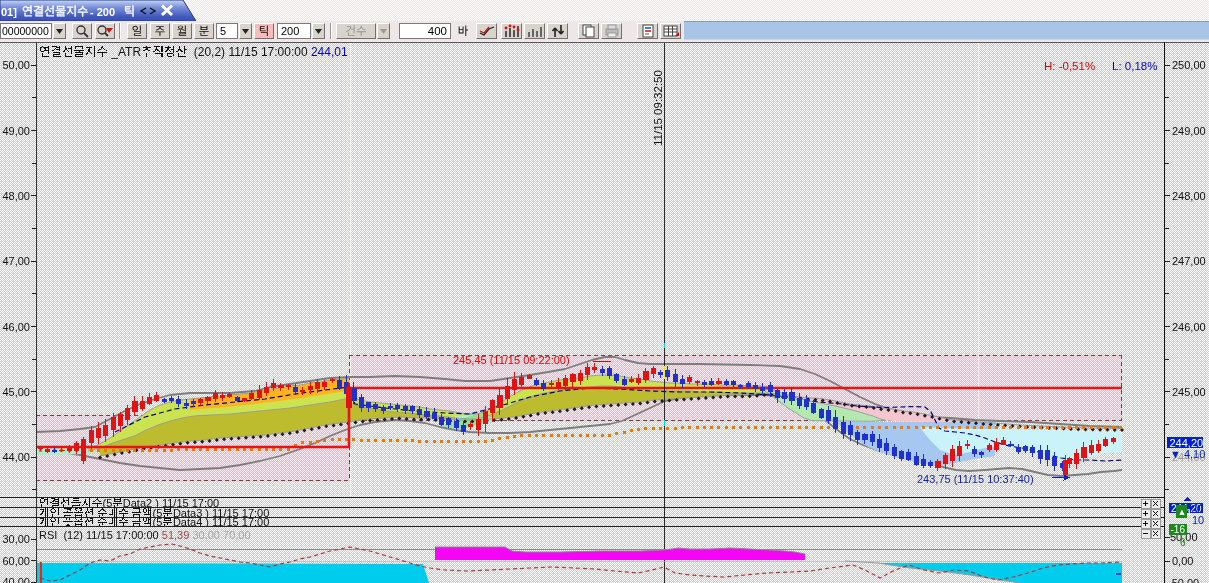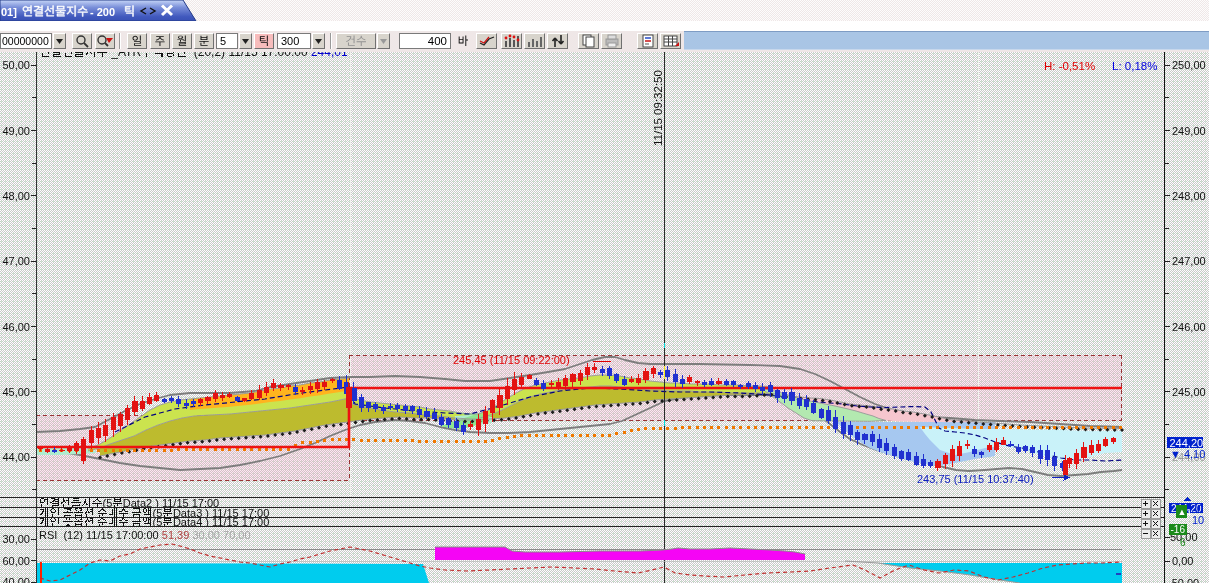--- a/index.html
+++ b/index.html
@@ -687,21 +687,21 @@
 <text x="90" y="15.5" font-size="11" font-weight="bold" fill="#fff" font-family="Liberation Sans"> - 200</text>
 <g transform="translate(124,15.5)">
       <path d="M2.244 -2.7840000000000003V-1.968H8.496V0.936H9.492V-2.7840000000000003ZM8.496 -9.924V-3.3120000000000003H9.492V-9.924ZM1.224 -9.18V-3.924H2.1C4.476 -3.924 5.796 -3.972 7.368 -4.236L7.26 -5.04C5.76 -4.776 4.488 -4.728 2.22 -4.728V-6.192H6.0840000000000005V-6.984H2.22V-8.364H6.384V-9.18Z" fill="#fff" stroke="#fff" stroke-width="0.5"></path>
     </g>
 <g stroke="#111" stroke-width="1.4" fill="none">
       <path d="M146 8 L141 11 L146 14"></path>
       <path d="M150 8 L155 11 L150 14"></path>
     </g>
 <path d="M162 5.5 L172 15 M172 5.5 L162 15" stroke="#fff" stroke-width="3"></path>
 </svg>
-<div style="position:absolute;top:31px;left:0;width:1209px;height:21px;background:#efe7e7">
+<div style="position:absolute;top:21px;left:0;width:1209px;height:21px;background:#efe7e7">
     <div style="position:absolute;left:0;top:2px;width:52px;height:16px;background:#fff;border:1px solid #7a7a7a;font-family:&quot;Liberation Sans&quot;,sans-serif;font-size:10.5px;line-height:15px;padding-left:1px;white-space:nowrap;overflow:hidden">00000000</div>
     <div style="position:absolute;left:53px;top:2px;width:13px;height:16px;background:#d8d4cc;border-top:1px solid #fff;border-left:1px solid #fff;border-right:1px solid #707070;border-bottom:1px solid #707070;font-family:&quot;Liberation Sans&quot;,sans-serif;font-size:11px;text-align:center;line-height:15px;"><svg width="9" height="8">
         <path d="M1 2 L8 2 L4.5 7 Z" fill="#222"></path>
       </svg></div>
     <div style="position:absolute;left:72px;top:2px;width:20px;height:16px;background:#d8d4cc;border-top:1px solid #fff;border-left:1px solid #fff;border-right:1px solid #707070;border-bottom:1px solid #707070;font-family:&quot;Liberation Sans&quot;,sans-serif;font-size:11px;text-align:center;line-height:15px;"><svg width="16" height="14" viewBox="0 0 16 14">
         <circle cx="7" cy="6" r="4" fill="none" stroke="#333" stroke-width="1.4"></circle>
         <line x1="10" y1="9" x2="14" y2="13" stroke="#333" stroke-width="1.8"></line>
       </svg></div>
     <div style="position:absolute;left:95px;top:2px;width:20px;height:16px;background:#d8d4cc;border-top:1px solid #fff;border-left:1px solid #fff;border-right:1px solid #707070;border-bottom:1px solid #707070;font-family:&quot;Liberation Sans&quot;,sans-serif;font-size:11px;text-align:center;line-height:15px;"><svg width="18" height="14" viewBox="0 0 18 14">
         <circle cx="6" cy="6" r="4" fill="none" stroke="#333" stroke-width="1.4"></circle>
@@ -731,21 +731,21 @@
       </svg></div>
     <div style="position:absolute;left:216px;top:2px;width:22px;height:16px;background:#fff;border:1px solid #7a7a7a;font-family:&quot;Liberation Sans&quot;,sans-serif;font-size:11px;line-height:15px;padding-left:3px">5</div>
     <div style="position:absolute;left:239px;top:2px;width:13px;height:16px;background:#d8d4cc;border-top:1px solid #fff;border-left:1px solid #fff;border-right:1px solid #707070;border-bottom:1px solid #707070;font-family:&quot;Liberation Sans&quot;,sans-serif;font-size:11px;text-align:center;line-height:15px;"><svg width="9" height="8">
         <path d="M1 2 L8 2 L4.5 7 Z" fill="#222"></path>
       </svg></div>
     <div style="position:absolute;left:254px;top:2px;width:20px;height:16px;background:#d8d4cc;border-top:1px solid #fff;border-left:1px solid #fff;border-right:1px solid #707070;border-bottom:1px solid #707070;font-family:&quot;Liberation Sans&quot;,sans-serif;font-size:11px;text-align:center;line-height:15px;background:#f7bcbc;"><svg width="18" height="14" viewBox="0 0 18 14">
         <g transform="translate(3.7,11)">
           <path d="M2.1505 -2.668V-1.886H8.142V0.897H9.0965V-2.668ZM8.142 -9.5105V-3.174H9.0965V-9.5105ZM1.173 -8.7975V-3.7605H2.0125C4.2895 -3.7605 5.5545 -3.8064999999999998 7.061 -4.0595L6.9575 -4.83C5.52 -4.577 4.301 -4.531 2.1275 -4.531V-5.934H5.8305V-6.693H2.1275V-8.0155H6.118V-8.7975Z" fill="#111"></path>
         </g>
       </svg></div>
-    <div style="position:absolute;left:277px;top:2px;width:34px;height:16px;background:#fff;border:1px solid #7a7a7a;font-family:&quot;Liberation Sans&quot;,sans-serif;font-size:11px;line-height:15px;padding-left:3px">300</div>
+    <div style="position:absolute;left:277px;top:2px;width:34px;height:16px;background:#fff;border:1px solid #7a7a7a;font-family:&quot;Liberation Sans&quot;,sans-serif;font-size:11px;line-height:15px;padding-left:3px">200</div>
     <div style="position:absolute;left:312px;top:2px;width:13px;height:16px;background:#d8d4cc;border-top:1px solid #fff;border-left:1px solid #fff;border-right:1px solid #707070;border-bottom:1px solid #707070;font-family:&quot;Liberation Sans&quot;,sans-serif;font-size:11px;text-align:center;line-height:15px;"><svg width="9" height="8">
         <path d="M1 2 L8 2 L4.5 7 Z" fill="#222"></path>
       </svg></div>
     <div style="position:absolute;left:330px;top:2px;width:2px;height:16px;border-left:1px solid #999;border-right:1px solid #fff"></div>
     <div style="position:absolute;left:336px;top:2px;width:40px;height:16px;background:#d8d4cc;border-top:1px solid #fff;border-left:1px solid #fff;border-right:1px solid #707070;border-bottom:1px solid #707070;font-family:&quot;Liberation Sans&quot;,sans-serif;font-size:11px;text-align:center;line-height:15px;background:#d8d4cc;color:#909090;"><svg width="26" height="14" viewBox="0 0 26 14">
         <g transform="translate(2.4,11)">
           <path d="M5.9225 -6.302V-5.5085H8.176499999999999V-1.817H9.131V-9.499H8.176499999999999V-6.302ZM1.2535 -8.7055V-7.912H4.9334999999999996C4.7265 -6.0489999999999995 3.0935 -4.5655 0.736 -3.7835L1.1385 -3.013C4.0825 -3.9905 5.9685 -6.026 5.9685 -8.7055ZM2.553 -2.5989999999999998V0.667H9.3955V-0.11499999999999999H3.519V-2.5989999999999998Z M15.364 -9.1425V-8.556C15.364 -7.084 13.535499999999999 -5.8305 11.638 -5.5545L12.0175 -4.784C13.639 -5.0485 15.203 -5.9455 15.870000000000001 -7.2105C16.537 -5.9455 18.0895 -5.0485 19.711 -4.784L20.0905 -5.5545C18.2045 -5.8305 16.353 -7.107 16.353 -8.556V-9.1425ZM11.155 -3.657V-2.8635H15.364V0.897H16.307000000000002V-2.8635H20.5505V-3.657Z" fill="#909090"></path>
         </g>
       </svg></div>
     <div style="position:absolute;left:377px;top:2px;width:13px;height:16px;background:#d8d4cc;border-top:1px solid #fff;border-left:1px solid #fff;border-right:1px solid #707070;border-bottom:1px solid #707070;font-family:&quot;Liberation Sans&quot;,sans-serif;font-size:11px;text-align:center;line-height:15px;"><svg width="9" height="8">

